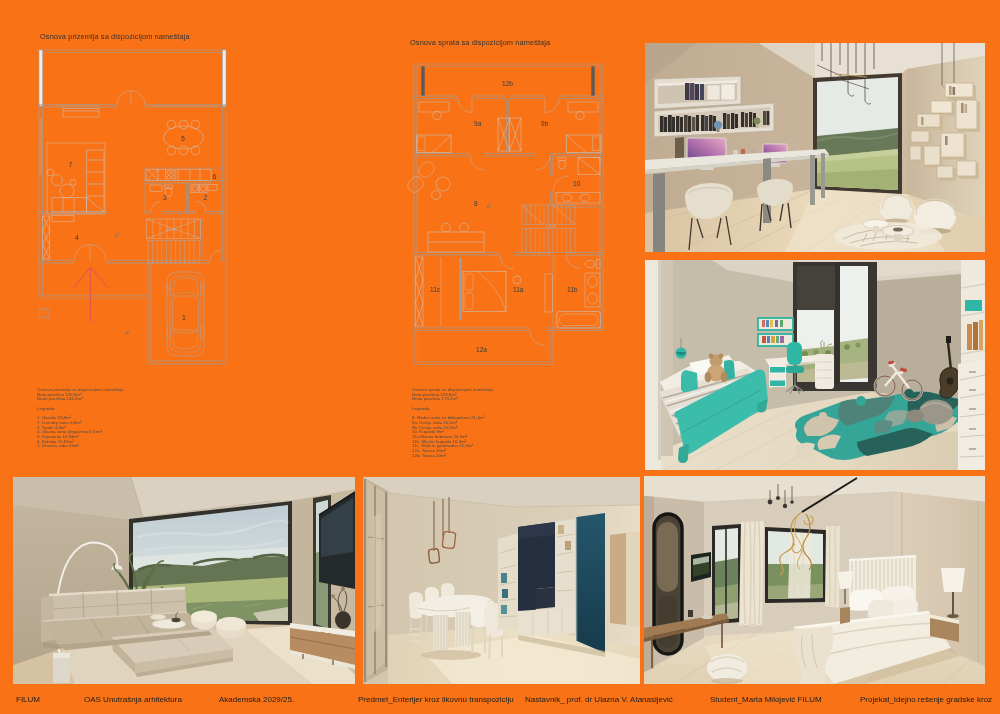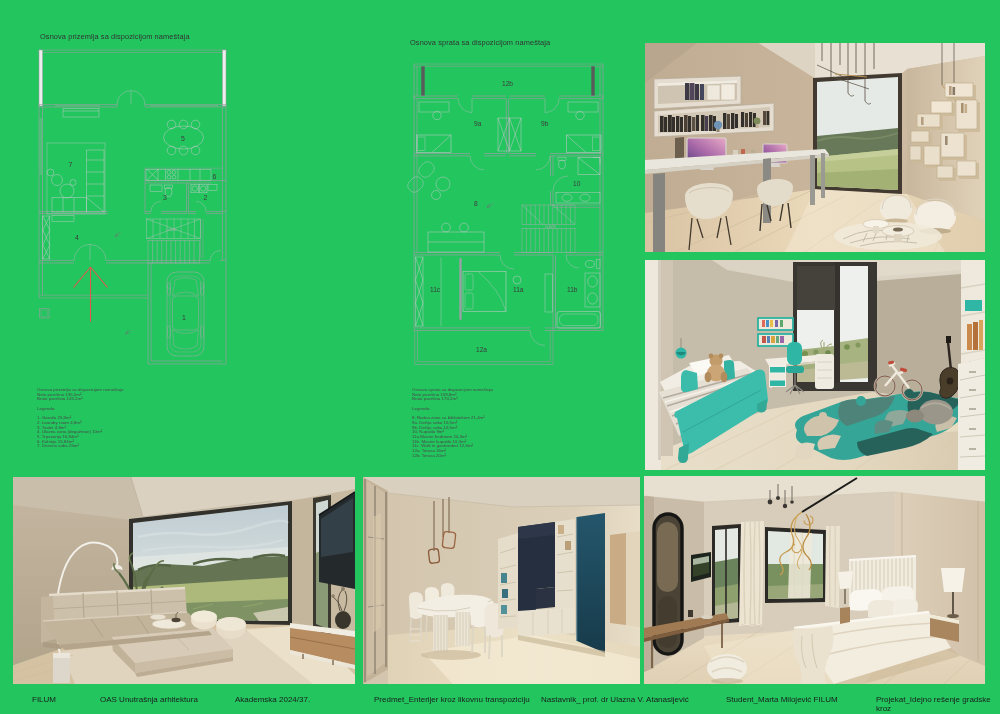--- a/index.html
+++ b/index.html
@@ -1,21 +1,21 @@
 <!DOCTYPE html>
 <html><head>
 <meta charset="utf-8">
 <style>
   html,body{margin:0;padding:0;background:#ffffff;}
-  #page{position:relative;width:1000px;height:714px;background:#22c55e;overflow:hidden;
+  #page{position:relative;width:1000px;height:714px;background:#f97316;overflow:hidden;
         font-family:"Liberation Sans",sans-serif;}
   .abs{position:absolute;}
   .title{font-size:7.4px;color:#333;letter-spacing:0.1px;}
   .legend{font-size:4.4px;line-height:4.7px;color:#4a4a4a;white-space:pre;}
-  .footer{font-size:8px;color:#1c1c1c;margin-left:16px;}
+  .footer{font-size:8px;color:#1c1c1c;}
 </style>
 </head>
 <body>
 <div id="page">
 
 <div class="abs title" style="left:40px;top:32px;">Osnova prizemlja sa dispozicijom nameštaja</div>
 
 <div class="abs title" style="left:410px;top:38px;">Osnova sprata sa dispozicijom nameštaja</div>
 
 <svg id="plan1" class="abs" style="left:30px;top:45px;" width="210" height="335" viewBox="30 45 210 335" fill="none" stroke-linecap="butt">
@@ -1147,19 +1147,19 @@
 
 <g>
   <ellipse cx="83" cy="192" rx="20" ry="14" fill="#f1ece0"></ellipse>
   <path d="M66,186 Q83,176 100,186 M68,196 Q83,188 98,196" stroke="#ddd4c0" stroke-width="1.6" fill="none"></path>
   <ellipse cx="83" cy="205" rx="16" ry="3" fill="#c6b394" opacity="0.7"></ellipse>
 </g>
 </svg>
 
 <div class="abs footer" style="left:16px;top:695px;">FILUM</div>
 <div class="abs footer" style="left:84px;top:695px;">OAS Unutrašnja arhitektura</div>
-<div class="abs footer" style="left:219px;top:695px;">Akademska 2024/37.</div>
+<div class="abs footer" style="left:219px;top:695px;">Akademska 2029/25.</div>
 <div class="abs footer" style="left:335px;top:695px;padding-left:23px;">Predmet_Enterijer kroz likovnu transpoziciju</div>
 <div class="abs footer" style="left:525px;top:695px;">Nastavnik_ prof. dr Ulazna V. Atanasijević</div>
 <div class="abs footer" style="left:710px;top:695px;">Student_Marta Milojević FILUM</div>
 <div class="abs footer" style="left:860px;top:695px;">Projekat_Idejno rešenje gradske kroz</div>
 
 </div>
 
 </body></html>

